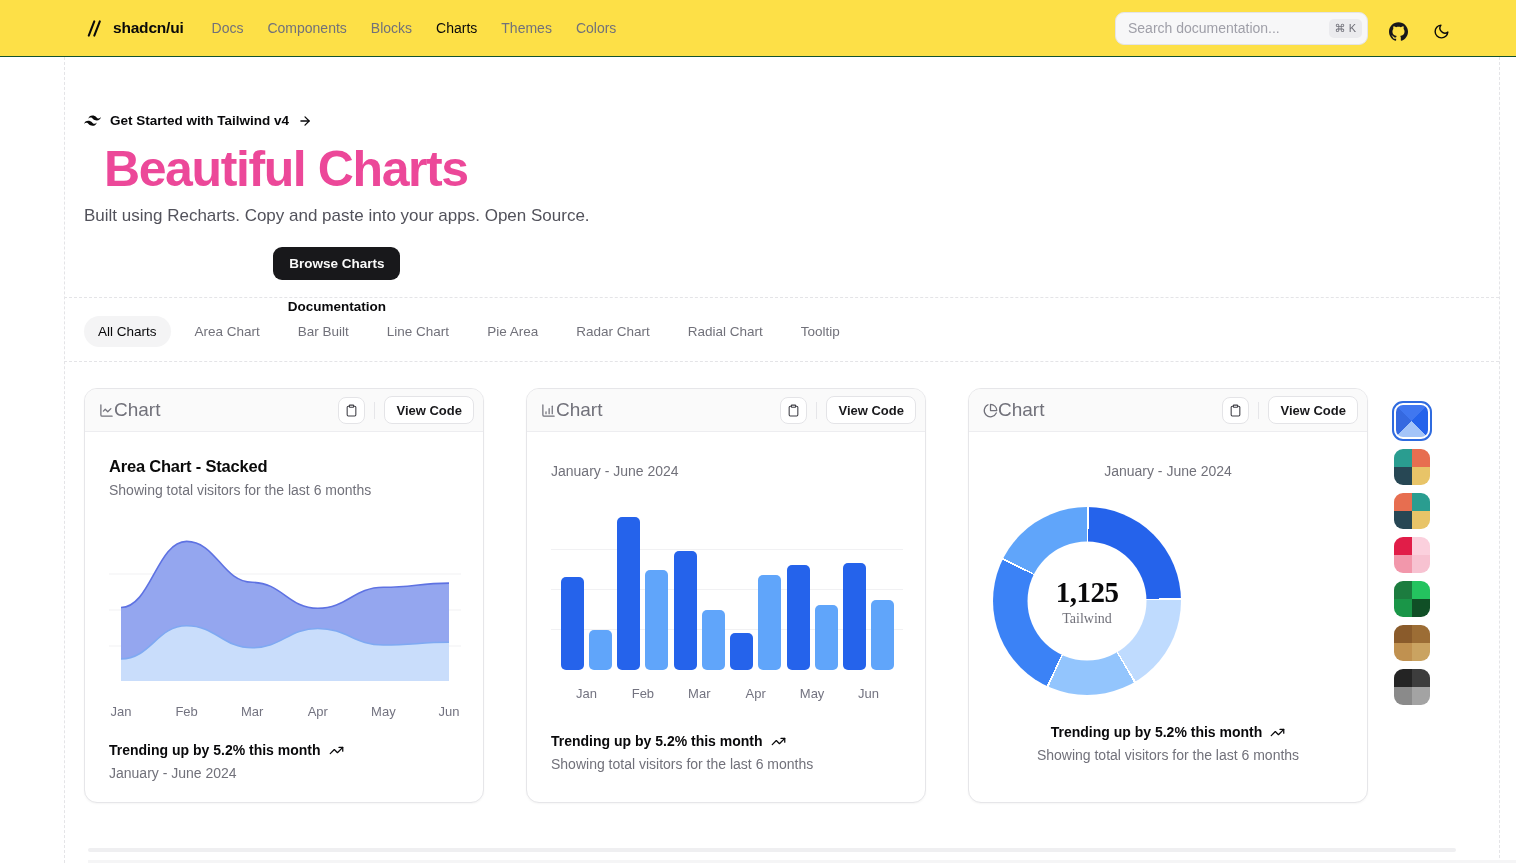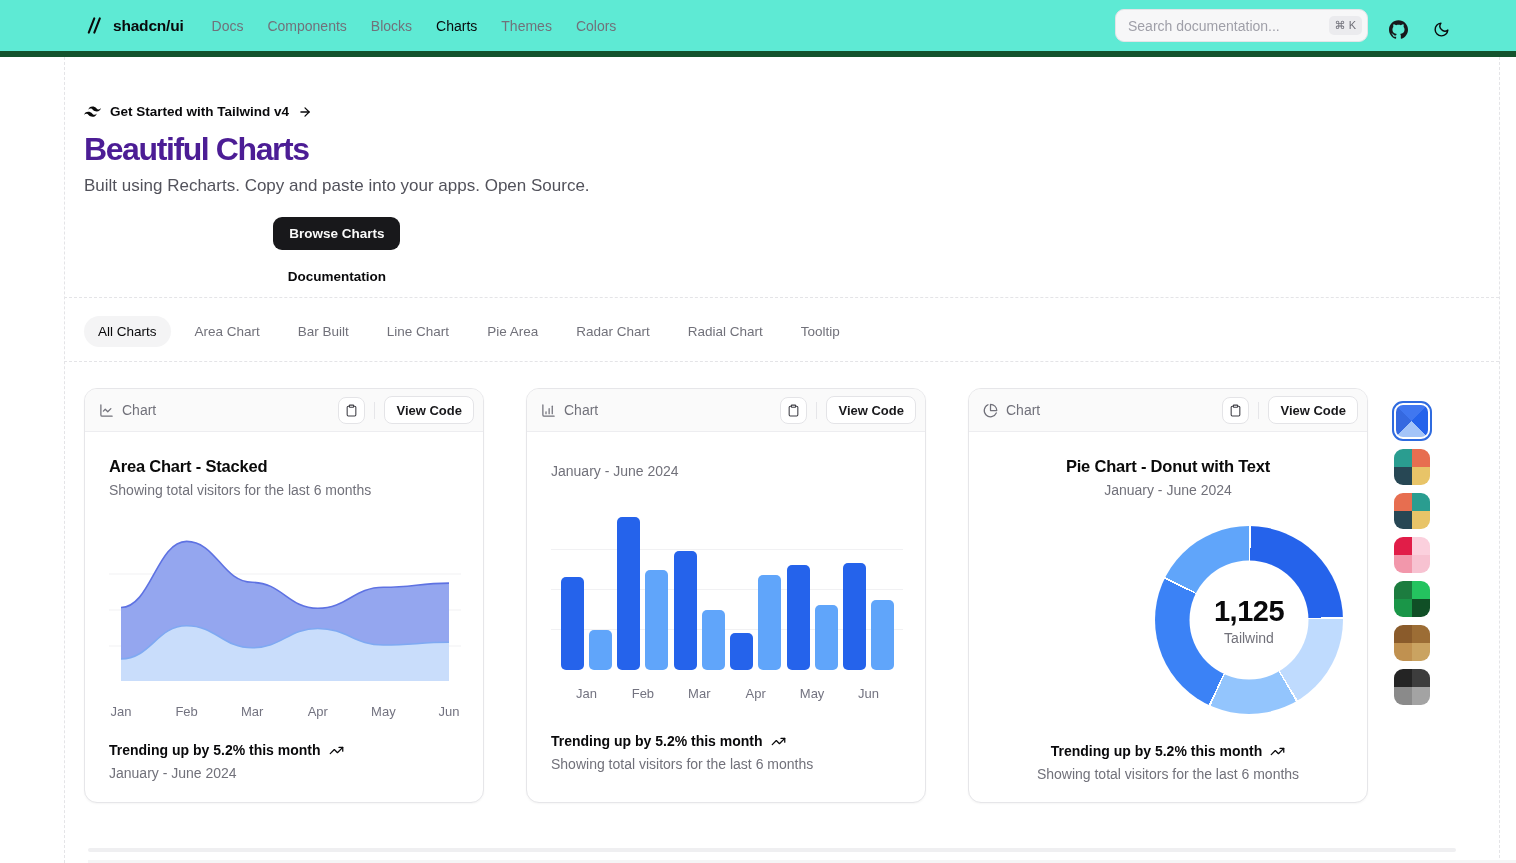--- a/index.html
+++ b/index.html
@@ -1,22 +1,22 @@
 <!DOCTYPE html>
 <html><head>
 <meta charset="utf-8">
 <style>
   * { box-sizing: border-box; margin: 0; padding: 0; }
   html,body { background:#fff; }
   body { font-family:"Liberation Sans", sans-serif; color:#09090b; }
   #page { position:relative; width:1516px; height:863px; background:#fff; overflow:hidden; }
 
   
-  .topnav { position:absolute; top:0; left:0; right:0; height:57px; border-bottom:6px solid #14532d;
-            display:flex; align-items:center; padding:0 62px 0 84px; background:#5eead4; z-index:5; }
+  .topnav { position:absolute; top:0; left:0; right:0; height:57px; border-bottom:1px solid #14532d;
+            display:flex; align-items:center; padding:0 62px 0 84px; background:#fde047; z-index:5; }
   .brand { display:flex; align-items:center; gap:10px; margin-right:28px; cursor:pointer; }
   .brand-name { font-weight:700; font-size:15.5px; letter-spacing:-0.2px; }
   .nav-links { display:flex; align-items:center; gap:24px; }
   .nav-link { font-size:14px; color:#71717a; cursor:pointer; }
   .nav-link.active { color:#09090b; }
   .nav-right { margin-left:auto; display:flex; align-items:flex-end; gap:17px; }
   .searchbox { width:253px; height:33px; background:#f7f7f8; border:1px solid #e4e4e7; border-radius:9px;
                display:flex; align-items:center; padding:0 5px 0 12px; }
   .searchbox input { flex:1; border:none; outline:none; background:transparent; font-size:14px; color:#6f6f78;
                      font-family:"Liberation Sans", sans-serif; min-width:0; }
@@ -26,43 +26,43 @@
 
   
   .vline { position:absolute; top:57px; bottom:0; width:0; border-left:1px dashed #e4e4e7; }
   .vline.left { left:64px; } .vline.right { left:1499px; }
   .hline { position:absolute; left:64px; width:1435px; height:0; border-top:1px dashed #e4e4e7; }
   .hline.h1 { top:297px; } .hline.h2 { top:361px; }
   .bottom-bar1 { position:absolute; left:88px; top:848px; width:1368px; height:4px; background:#efeff1; border-radius:2px; }
   .bottom-bar2 { position:absolute; left:88px; top:860px; width:1428px; height:3px; background:#f5f5f6; }
 
   
-  .hero { position:absolute; left:84px; top:104px; }
+  .hero { position:absolute; left:84px; top:113px; }
   .banner { display:flex; align-items:center; gap:9px; font-size:13.5px; font-weight:600; cursor:pointer; }
-  .hero-title { margin-top:12px; font-size:32px; font-weight:800; letter-spacing:-1.4px; color:#4c1d95; }
+  .hero-title { margin-top:12px; font-size:50px; font-weight:800; letter-spacing:-1.4px; color:#ec4899;margin-left:20px; }
   .hero-sub { margin-top:8px; font-size:17px; color:#52525b; }
   .cta-row { margin-top:21px; display:flex; align-items:center; gap:10px;flex-direction:column; }
   .btn-primary { background:#18181b; color:#fafafa; height:33px; padding:0 16px; border:none; border-radius:9px;
                  font-size:13.5px; font-weight:600; font-family:inherit; cursor:pointer; display:flex; align-items:center; }
   .btn-ghost { background:transparent; color:#09090b; height:33px; padding:0 16px; border:none; border-radius:9px;
                font-size:13.5px; font-weight:600; font-family:inherit; cursor:pointer; display:flex; align-items:center; }
 
   
   .tabs { position:absolute; left:84px; top:316px; display:flex; align-items:center; gap:10px; }
   .tab { height:31px; display:flex; align-items:center; padding:0 14px; border-radius:16px; font-size:13.5px;
          color:#71717a; cursor:pointer; white-space:nowrap; }
   .tab.active { background:#f4f4f5; color:#09090b; font-weight:500; }
 
   
   .card { position:absolute; top:388px; width:400px; height:415px; background:#fff; border:1px solid #e6e6e9;
           border-radius:13px; box-shadow:0 1px 2px rgba(0,0,0,.04); display:flex; flex-direction:column; overflow:hidden; }
   .card.c1 { left:84px; } .card.c2 { left:526px; } .card.c3 { left:968px; }
   .card-toolbar { height:43px; flex:0 0 43px; background:#fafafa; border-bottom:1px solid #ededf0;
                   display:flex; align-items:center; padding:0 9px 0 14px; }
-  .toolbar-label { display:flex; align-items:flex-end; gap:8px; font-size:14px; color:#71717a; }
+  .toolbar-label { display:flex; align-items:center; font-size:19px; color:#71717a; }
   .toolbar-right { margin-left:auto; display:flex; align-items:center; }
   .copy-btn { width:27px; height:27px; border:1px solid #e4e4e7; background:#fff; border-radius:8px;
               display:flex; align-items:center; justify-content:center; cursor:pointer; }
   .toolbar-divider { width:1px; height:17px; background:#e6e6e9; margin:0 9px; }
   .viewcode-btn { height:28px; padding:0 11px; border:1px solid #e4e4e7; background:#fff; border-radius:8px;
                   font-size:13px; font-weight:600; color:#18181b; font-family:inherit; cursor:pointer; }
   .card-body { padding:25px 24px 0; flex:1; display:flex; flex-direction:column; }
   .card-title { font-size:16.5px; font-weight:700; letter-spacing:-0.2px; color:#0a0a0a; }
   .card-desc { margin-top:6px; font-size:14px; color:#71717a; }
   .center .card-title, .center .card-desc { text-align:center; }
@@ -78,21 +78,21 @@
   .axis-labels span { position:absolute; transform:translateX(-50%); font-size:13px; color:#737380; top:4px; }
   .c1 .card-footer { margin-top:18px; }
 
   
   .bar-wrap { margin-top:31px; position:relative; width:352px; height:160px; }
   .gridline { position:absolute; left:0; right:0; height:1px; background:#f1f1f3; }
   .bar { position:absolute; bottom:0; width:23px; border-radius:5px; }
   .c2 .card-footer { margin-top:27px; }
 
   
-  .donut-wrap { margin-top:28px; display:flex; justify-content:flex-end; }
+  .donut-wrap { margin-top:28px; display:flex; justify-content:flex-start;font-family:Liberation Serif, serif; }
   .donut { width:188px; height:188px; border-radius:50%; position:relative; }
   .donut-hole { position:absolute; left:50%; top:50%; transform:translate(-50%,-50%); width:119px; height:119px;
                 background:#fff; border-radius:50%; display:flex; flex-direction:column; align-items:center; justify-content:center; }
   .donut-value { font-size:29px; font-weight:800; letter-spacing:-0.5px; color:#09090b; }
   .donut-label { margin-top:2px; font-size:14px; color:#71717a; }
   .c3 .card-footer { margin-top:29px; }
 
   
   .themes { position:absolute; left:1392px; top:401px; display:flex; flex-direction:column; align-items:center; gap:8px; }
   .swatch-sel { width:40px; height:40px; border:2px solid #2f6bdf; border-radius:11px; padding:2px; cursor:pointer; background:#fff; }
@@ -308,21 +308,20 @@
           <svg width="13" height="13" viewBox="0 0 24 24" fill="none" stroke="#3f3f46" stroke-width="2" stroke-linecap="round" stroke-linejoin="round">
               <rect x="8" y="2" width="8" height="4" rx="1"></rect>
               <path d="M16 4h2a2 2 0 0 1 2 2v14a2 2 0 0 1-2 2H6a2 2 0 0 1-2-2V6a2 2 0 0 1 2-2h2"></path>
             </svg>
         </button>
         <span class="toolbar-divider"></span>
         <button class="viewcode-btn">View Code</button>
       </span>
     </div>
     <div class="card-body">
-      <div class="card-title">Pie Chart - Donut with Text</div>
       <div class="card-desc">January - June 2024</div>
       <div class="donut-wrap">
         <div class="donut" id="donut" style="background: conic-gradient(rgb(255, 255, 255) 0deg, rgb(255, 255, 255) 1.2deg, rgb(37, 99, 235) 1.2deg, rgb(37, 99, 235) 88deg, rgb(255, 255, 255) 88deg, rgb(255, 255, 255) 89.2deg, rgb(191, 219, 254) 89.2deg, rgb(191, 219, 254) 148.8deg, rgb(255, 255, 255) 148.8deg, rgb(255, 255, 255) 150deg, rgb(147, 197, 253) 150deg, rgb(147, 197, 253) 204.16deg, rgb(255, 255, 255) 204.16deg, rgb(255, 255, 255) 205.36deg, rgb(59, 130, 246) 205.36deg, rgb(59, 130, 246) 296deg, rgb(255, 255, 255) 296deg, rgb(255, 255, 255) 297.2deg, rgb(96, 165, 250) 297.2deg, rgb(96, 165, 250) 360deg);">
           <div class="donut-hole">
             <span class="donut-value">1,125</span>
             <span class="donut-label">Tailwind</span>
           </div>
         </div>
       </div>
       <div class="card-footer">

